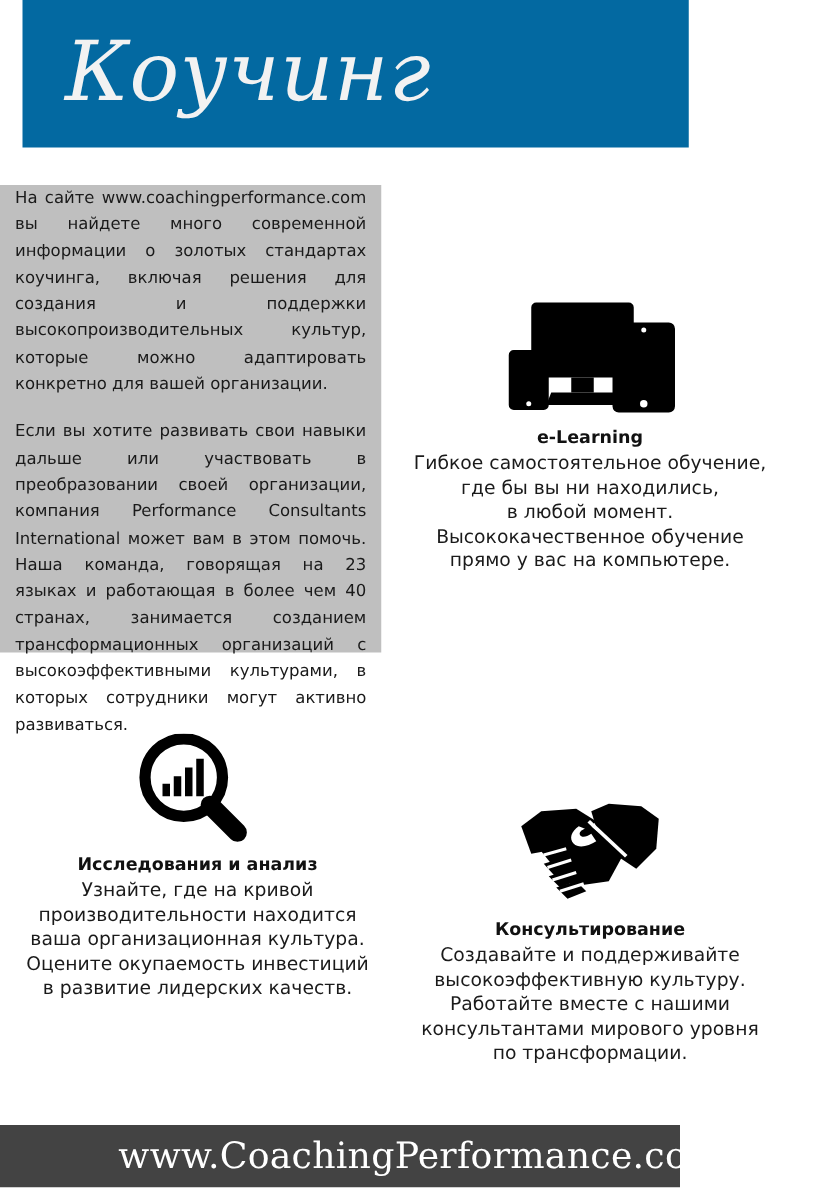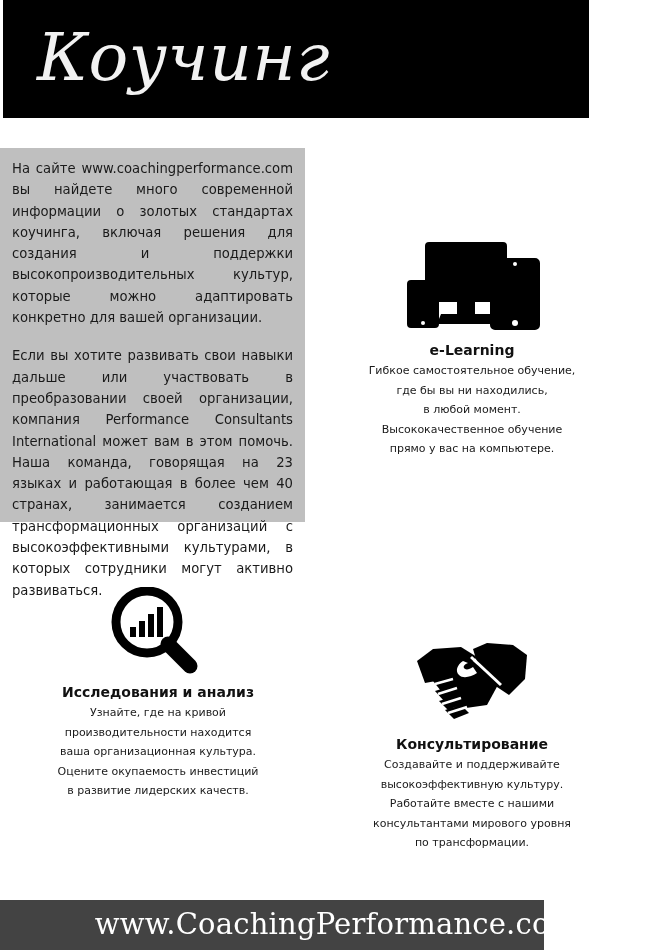--- a/index.html
+++ b/index.html
@@ -11,25 +11,25 @@
     height: 950px;
     background: #ffffff;
     font-family: "DejaVu Sans", sans-serif;
     overflow: hidden;
     position: relative;
   }
 
   
   .header {
     position: absolute;
-    left: 3px;
+    left: 18px;
     top: 0;
-    width: 586px;
+    width: 533px;
     height: 118px;
-    background: #000000;
+    background: #0369a1;
   }
   .header-title {
     position: absolute;
     left: 34px;
     top: 8px;
     font-family: "DejaVu Serif", serif;
     font-style: italic;
     font-weight: 400;
     font-size: 66px;
     line-height: 100px;
@@ -40,21 +40,21 @@
 
   
   .intro-panel {
     position: absolute;
     left: 0;
     top: 148px;
     width: 305px;
     height: 374px;
     background: #bfbfbf;
     box-sizing: border-box;
-    padding: 10px 12px 10px 12px;
+    padding: 0 12px 10px 12px;
   }
   .intro-par {
     font-size: 13.2px;
     line-height: 21.3px;
     color: #1a1a1a;
     text-align: justify;
     margin: 0 0 17px 0;
     hyphens: none;
   }
   .intro-par:last-child {
@@ -71,21 +71,21 @@
     margin: 0 auto;
   }
   .feature-title {
     font-size: 14px;
     font-weight: bold;
     color: #111111;
     margin: 1px;
     line-height: 20px;
   }
   .feature-body {
-    font-size: 11px;
+    font-size: 15px;
     line-height: 19.5px;
     color: #1a1a1a;
     margin: 0;
     white-space: pre-line;
   }
 
   
   .feature-elearning {
     left: 322px;
     top: 240px;

